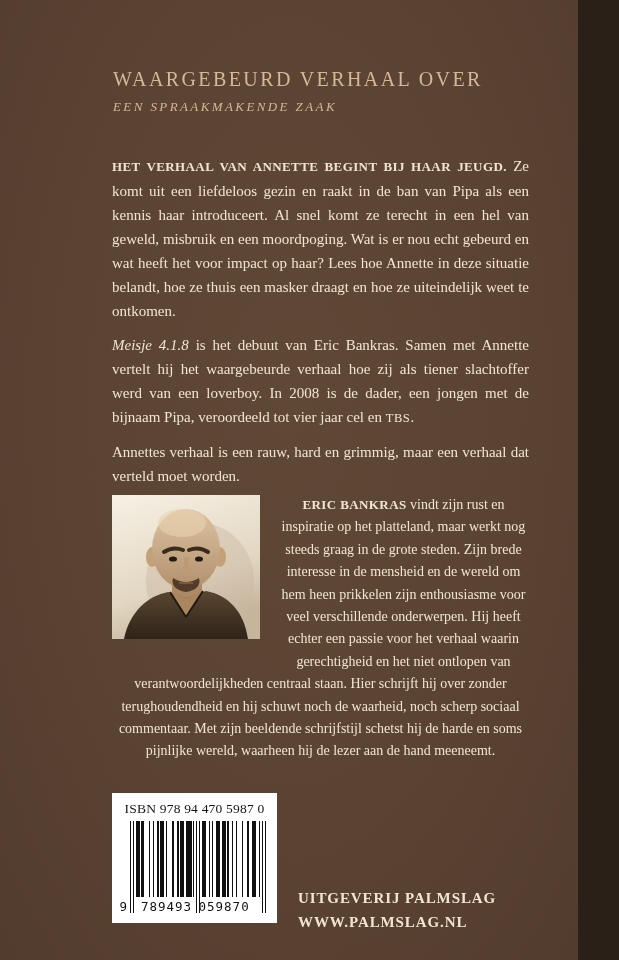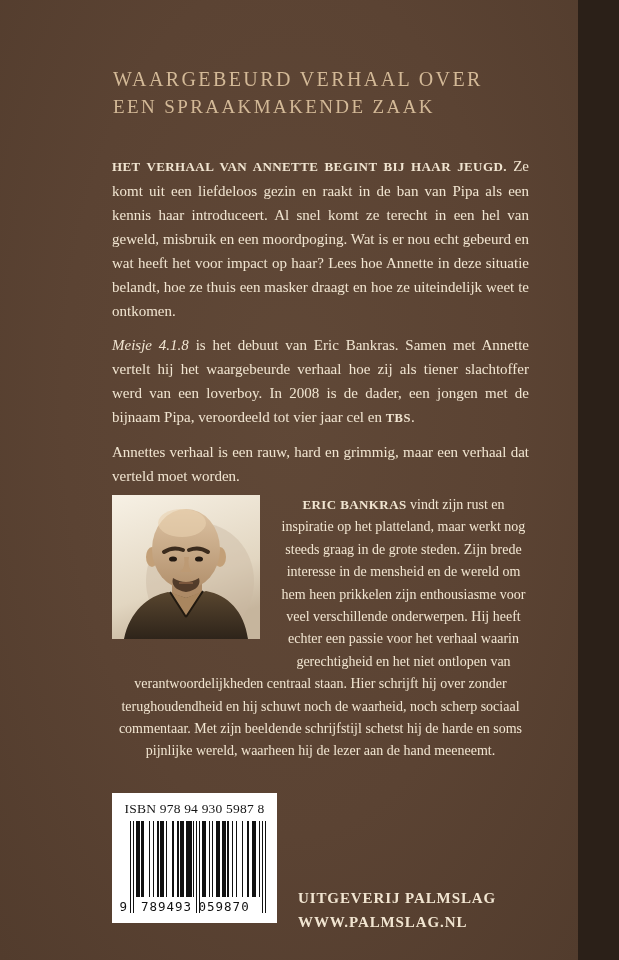--- a/index.html
+++ b/index.html
@@ -12,32 +12,32 @@
     overflow:hidden;
   }
   
   .tagline{
     position:absolute;left:113px;top:66px;
     color:#d3b997;
     font-size:20px;line-height:27px;
     letter-spacing:2.4px;
     font-weight:400;
   }
-  .tagline .l2{font-size:19px;}
+  .tagline .l2{font-size:13px;font-style:italic;}
   
   .synopsis{
     position:absolute;left:112px;top:154px;width:417px;
     font-size:15px;line-height:24px;
     text-align:justify;
   }
   .synopsis p{margin:0 0 10px 0;}
   .seg{white-space:pre-wrap;}
   .seg-lead{font-weight:bold;font-size:13px;letter-spacing:0.4px;}
   .seg-italic{font-style:italic;}
-  .seg-smallcaps{font-size:12.5px;letter-spacing:0.6px;font-weight:bold;}
+  .seg-smallcaps{font-size:12.5px;letter-spacing:0.6px;}
   
   .author{
     position:absolute;left:112px;top:494px;width:417px;
     font-size:14px;line-height:22.4px;
     text-align:center;
   }
   .author .bio{margin:0;}
   .photo{
     float:left;
     width:148px;height:144px;
@@ -129,21 +129,21 @@
         <ellipse cx="87" cy="64" rx="4" ry="2.6" fill="#241a12"></ellipse>
         <path d="M72,62 q2,10 -4,15 h12 q-5,-6 -3,-15 z" fill="#bd9a74"></path>
         <path d="M61,83 q13,8 26,0 q3,11 -13,14 q-16,-3 -13,-14 z" fill="#4a3424" opacity="0.92"></path>
         <path d="M67,88 h14" stroke="#7a563c" stroke-width="2"></path>
       </svg>
     </span>
     <p class="bio"><span class="seg seg-lead">ERIC BANKRAS</span><span class="seg seg-normal"> vindt zijn rust en inspiratie op het platteland, maar werkt nog steeds graag in de grote steden. Zijn brede interesse in de mensheid en de wereld om hem heen prikkelen zijn enthousiasme voor veel verschillende onderwerpen. Hij heeft echter een passie voor het verhaal waarin gerechtigheid en het niet ontlopen van verantwoordelijkheden centraal staan. Hier schrijft hij over zonder terughoudendheid en hij schuwt noch de waarheid, noch scherp sociaal commentaar. Met zijn beeldende schrijfstijl schetst hij de harde en soms pijnlijke wereld, waarheen hij de lezer aan de hand meeneemt.</span></p>
   </section>
 
   <div class="barcode-box">
-    <div class="isbn-label">ISBN 978 94 930 5987 8</div>
+    <div class="isbn-label">ISBN 978 94 470 5987 0</div>
     <div class="ean">
       <svg class="bars" preserveAspectRatio="none" shape-rendering="crispEdges" xmlns="http://www.w3.org/2000/svg" viewBox="0 0 95 92">
           <rect x="0" y="0" width="1" height="92" fill="#111"></rect>
           <rect x="2" y="0" width="1" height="92" fill="#111"></rect>
           <rect x="4" y="0" width="1" height="76" fill="#111"></rect>
           <rect x="5" y="0" width="1" height="76" fill="#111"></rect>
           <rect x="6" y="0" width="1" height="76" fill="#111"></rect>
           <rect x="8" y="0" width="1" height="76" fill="#111"></rect>
           <rect x="9" y="0" width="1" height="76" fill="#111"></rect>
           <rect x="13" y="0" width="1" height="76" fill="#111"></rect>

